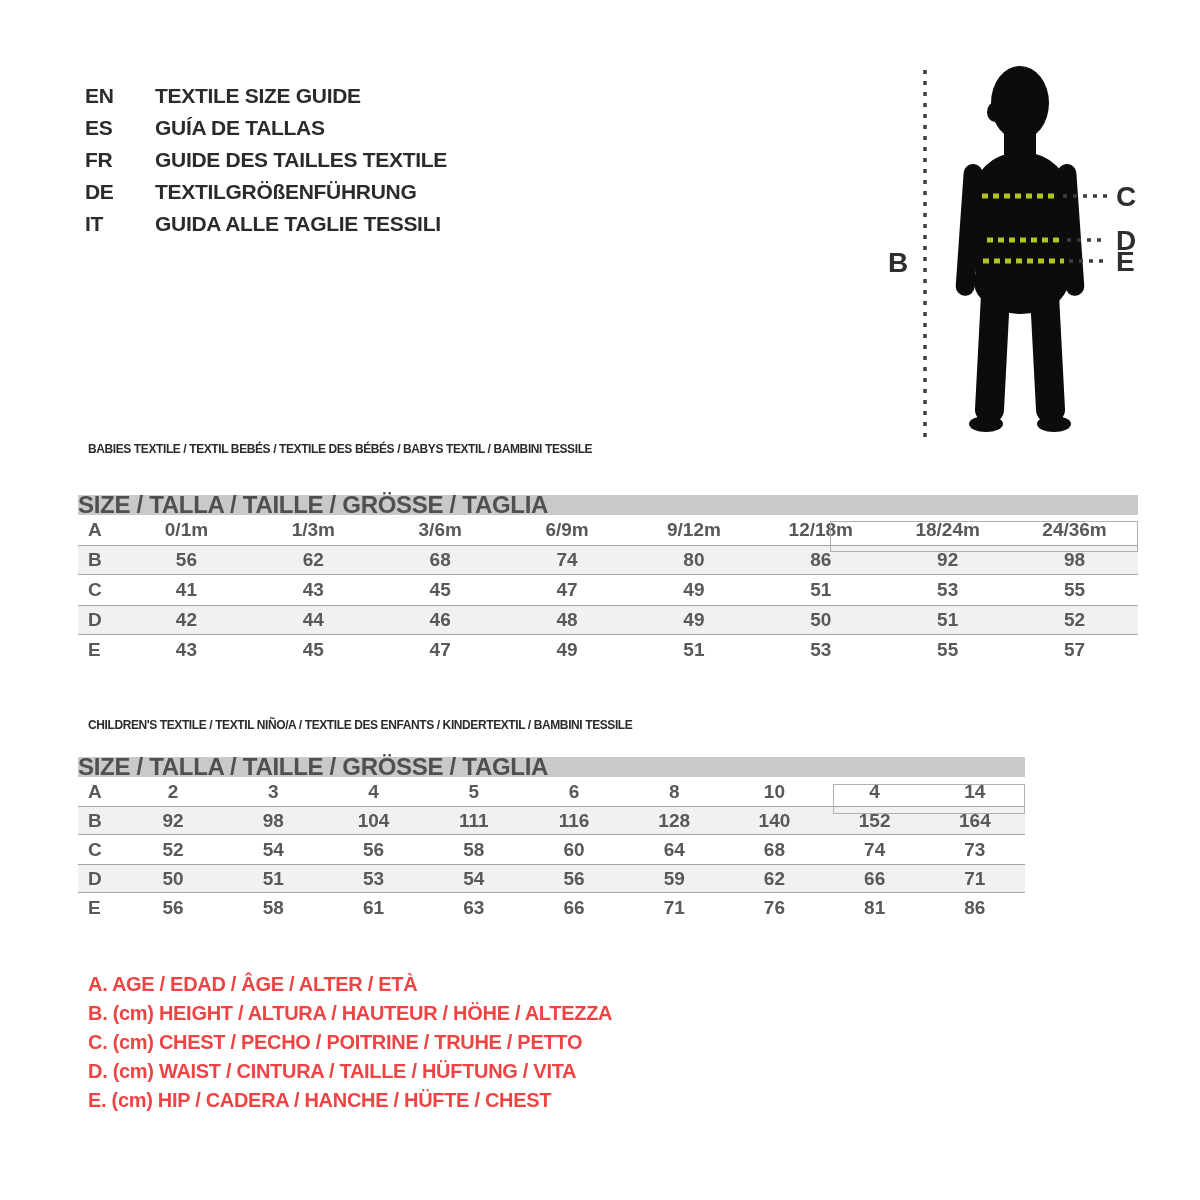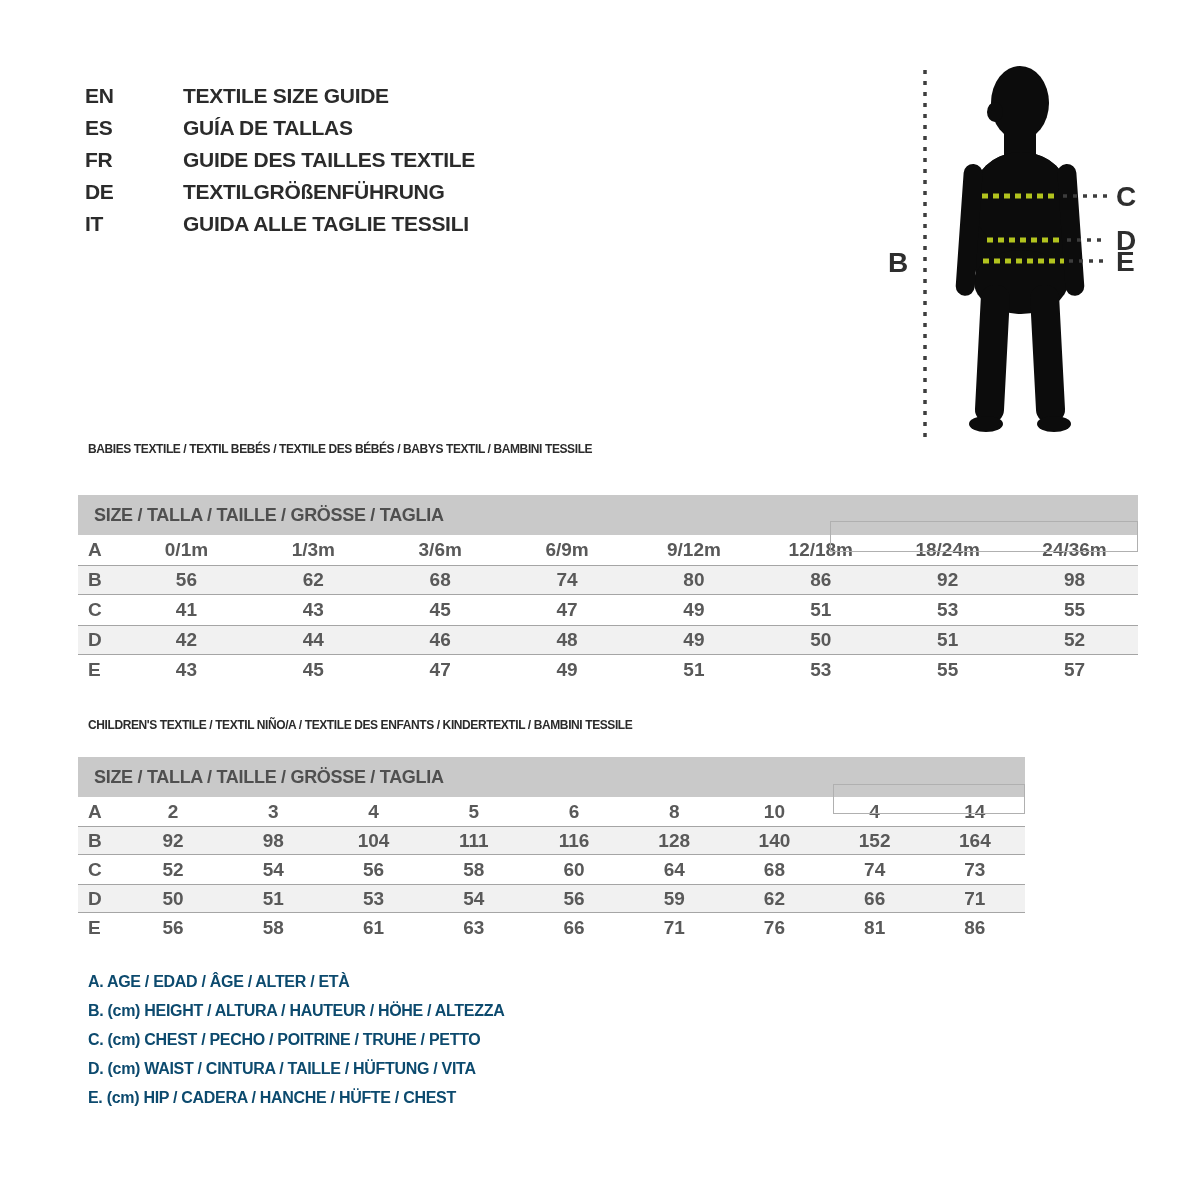--- a/index.html
+++ b/index.html
@@ -2,45 +2,45 @@
 <html><head>
 <meta charset="utf-8">
 <style>
   html,body{margin:0;padding:0;}
   body{
     width:1200px;height:1200px;position:relative;background:#ffffff;
     font-family:"Liberation Sans", sans-serif;overflow:hidden;
   }
   
   .langs{position:absolute;left:85px;top:80px;}
-  .lang-row{display:flex;height:32px;align-items:center;font-size:21px;font-weight:bold;color:#2b2b2b;letter-spacing:-0.3px;gap:28px;}
+  .lang-row{display:flex;height:32px;align-items:center;font-size:21px;font-weight:bold;color:#2b2b2b;letter-spacing:-0.3px;}
   .lang-code{width:70px;}
   
   .figure-wrap{position:absolute;left:870px;top:50px;width:320px;height:400px;}
   
   .sec-title{position:absolute;left:88px;font-size:12px;font-weight:bold;color:#2b2b2b;letter-spacing:-0.4px;white-space:nowrap;}
   .babies-title{top:442px;}
   .children-title{top:718px;}
   
   .tbl{position:absolute;left:78px;}
   .tbl.babies{top:495px;width:1060px;}
   .tbl.children{top:757px;width:947px;}
-  .size-bar{height:40px;background:#c9c9c9;display:flex;align-items:center;padding-left:16px;font-size:18px;font-weight:bold;color:#4f4f4f;letter-spacing:-0.3px;box-sizing:border-box;}
+  .size-bar{height:20px;background:#c9c9c9;display:flex;align-items:center;padding-left:0;font-size:24px;font-weight:bold;color:#4f4f4f;letter-spacing:-0.3px;box-sizing:border-box;}
   .trow{display:flex;align-items:center;font-weight:bold;font-size:19px;color:#595959;box-sizing:border-box;}
   .babies .trow{height:30px;}
   .children .trow{height:29px;}
   .trow.shade{background:#f1f1f1;border-top:1px solid #a5a5a5;border-bottom:1px solid #a5a5a5;}
   .lbl{width:45px;padding-left:10px;box-sizing:border-box;}
   .c{flex:1;text-align:center;}
   .sel{position:absolute;border:1px solid #b0b0b0;background:transparent;}
   .sel-babies{left:752px;top:26px;width:306px;height:29px;}
   .sel-children{left:755px;top:27px;width:190px;height:28px;}
   
   .legend{position:absolute;left:88px;top:973px;}
-  .legend-line{height:29px;font-size:16px;font-weight:bold;color:#0c4a6e;letter-spacing:-0.3px;white-space:nowrap;}
+  .legend-line{height:29px;font-size:20px;font-weight:bold;color:#ef4444;letter-spacing:-0.3px;white-space:nowrap;}
   svg text{font-family:"Liberation Sans", sans-serif;font-weight:bold;fill:#2e2e2e;}
 </style>
 </head>
 <body>
 
 <div class="langs">
   <div class="lang-row">
     <div class="lang-code">EN</div>
     <div class="lang-title">TEXTILE SIZE GUIDE</div>
   </div>

